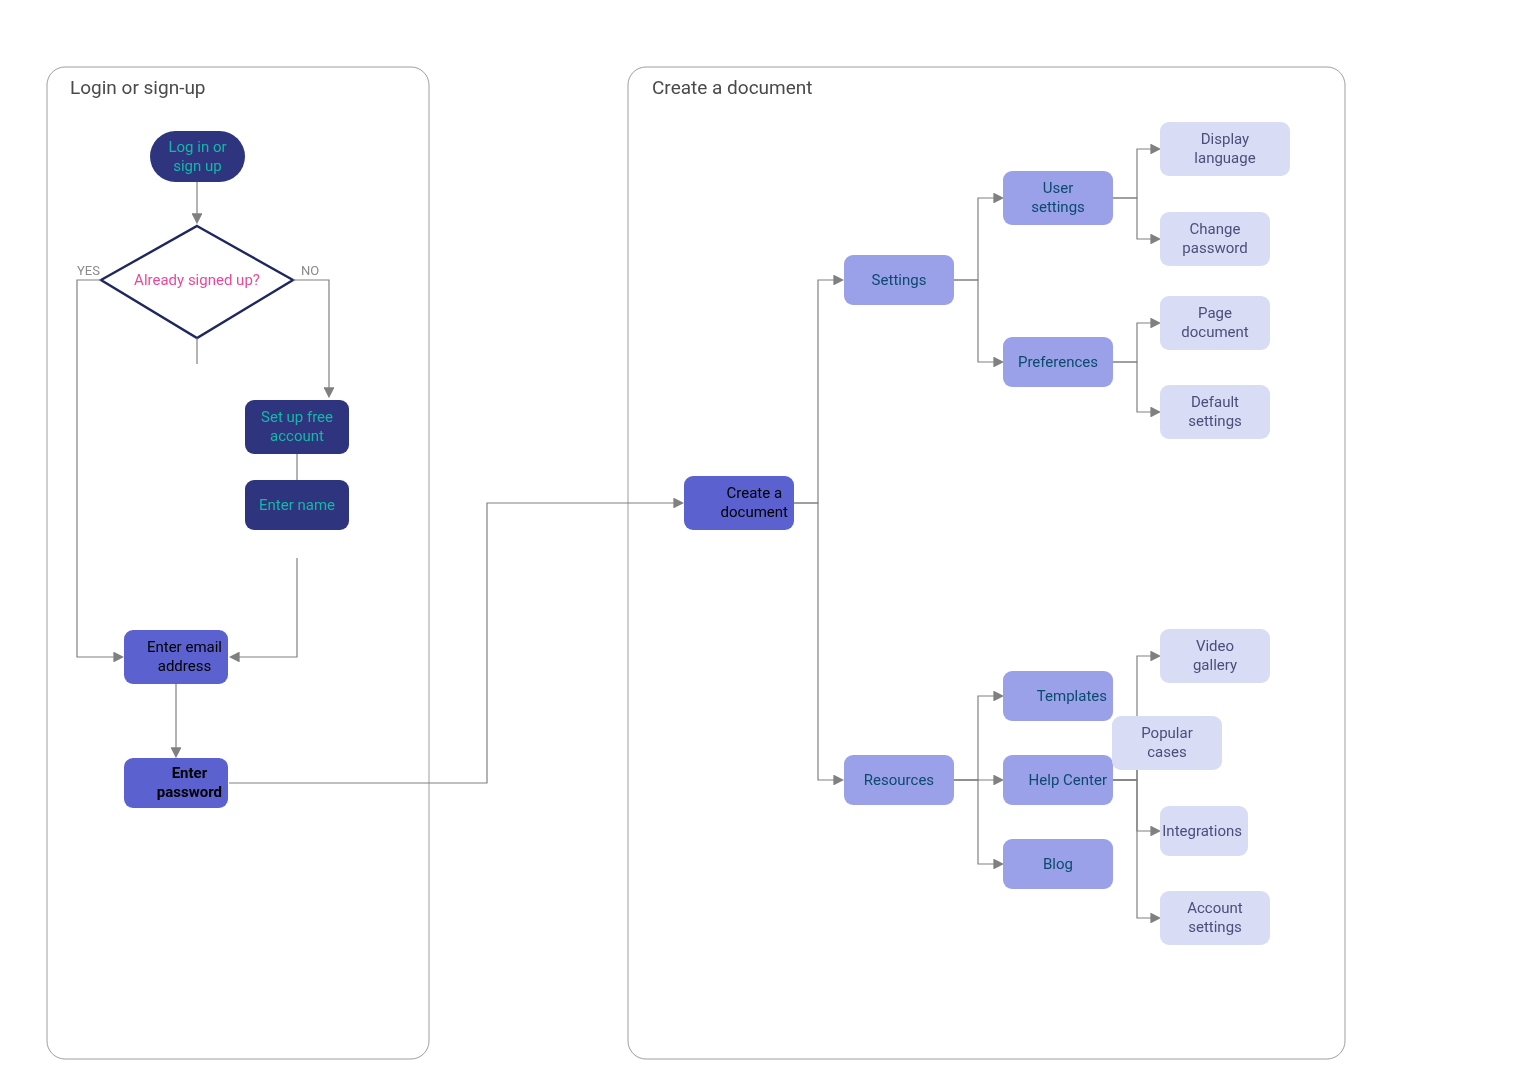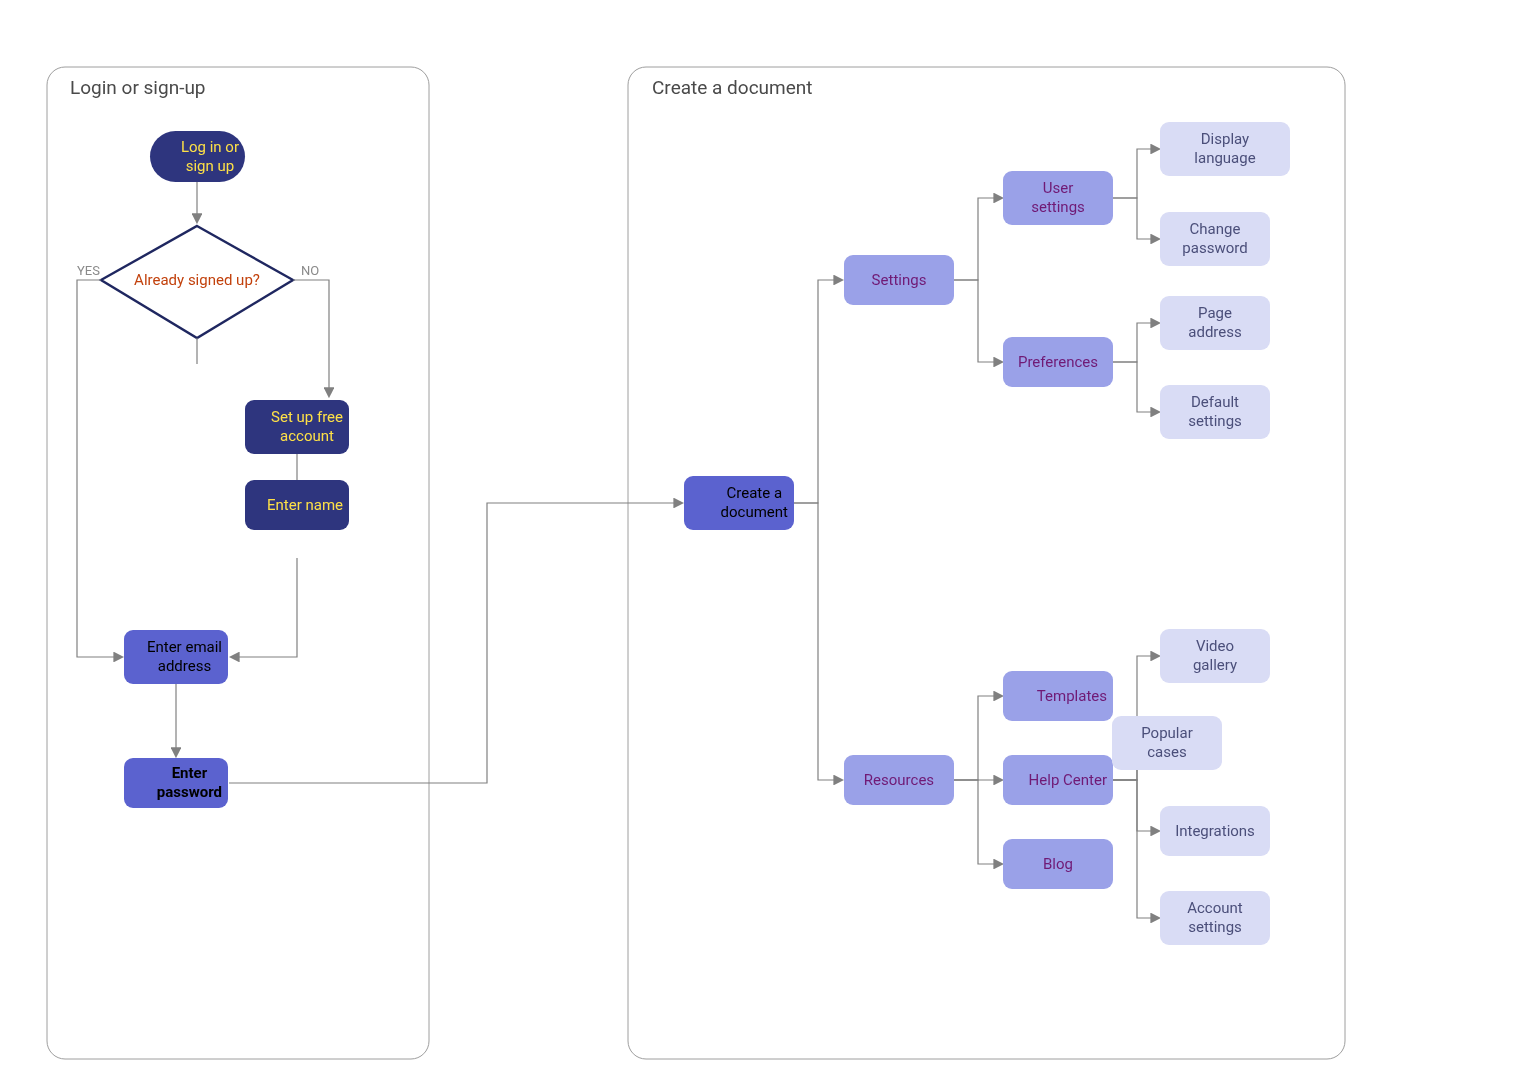--- a/index.html
+++ b/index.html
@@ -49,35 +49,35 @@
     border-radius: 9px;
     font-size: 15px;
     line-height: 1.25;
     padding: 4px 6px;
     box-sizing: border-box;
   }
   .node span { white-space: pre-line; }
 
   .node.pill { border-radius: 999px; }
 
-  .c-darknavy  { background: #2e357e; color: #fde047; justify-content: flex-end; }
+  .c-darknavy  { background: #2e357e; color: #14b8a6; }
   .c-indigo    { background: #5b62cf; color: #000000; justify-content: flex-end; }
-  .c-periwinkle{ background: #9aa1e8; color: #701a75; }
+  .c-periwinkle{ background: #9aa1e8; color: #0c4a6e; }
   .c-lavender  { background: #d9dcf5; color: #4b4f7a; }
 
   
   .decision-text {
     position: absolute;
     display: flex;
     align-items: center;
     justify-content: center;
     text-align: center;
     font-size: 15px;
     line-height: 1.25;
-    color: #c2410c;
+    color: #ec4899;
     pointer-events: none;
   }
 </style>
 </head>
 <body>
 
 <div id="stage">
 
   <svg width="1536" height="1086" viewBox="0 0 1536 1086">
     <defs>
@@ -201,35 +201,35 @@
   <div class="node c-lavender" style="left:1160px; top:78px;  width:130px; height:54px;">
     <span>Display
 language</span>
   </div>
   <div class="node c-lavender" style="left:1160px; top:168px; width:110px; height:54px;">
     <span>Change
 password</span>
   </div>
   <div class="node c-lavender" style="left:1160px; top:252px; width:110px; height:54px;">
     <span>Page
-address</span>
+document</span>
   </div>
   <div class="node c-lavender" style="left:1160px; top:341px; width:110px; height:54px;">
     <span>Default
 settings</span>
   </div>
   <div class="node c-lavender" style="left:1160px; top:585px; width:110px; height:54px;">
     <span>Video
 gallery</span>
   </div>
   <div class="node c-lavender" style="left:1112px; top:672px; width:110px; height:54px;">
     <span>Popular
 cases</span>
   </div>
-  <div class="node c-lavender" style="left:1160px; top:762px; width:110px; height:50px;">
+  <div class="node c-lavender" style="left:1160px; top:762px; width:88px; height:50px;justify-content:flex-end;">
     <span>Integrations</span>
   </div>
   <div class="node c-lavender" style="left:1160px; top:847px; width:110px; height:54px;">
     <span>Account
 settings</span>
   </div>
 
 </div>
 
 </body></html>

